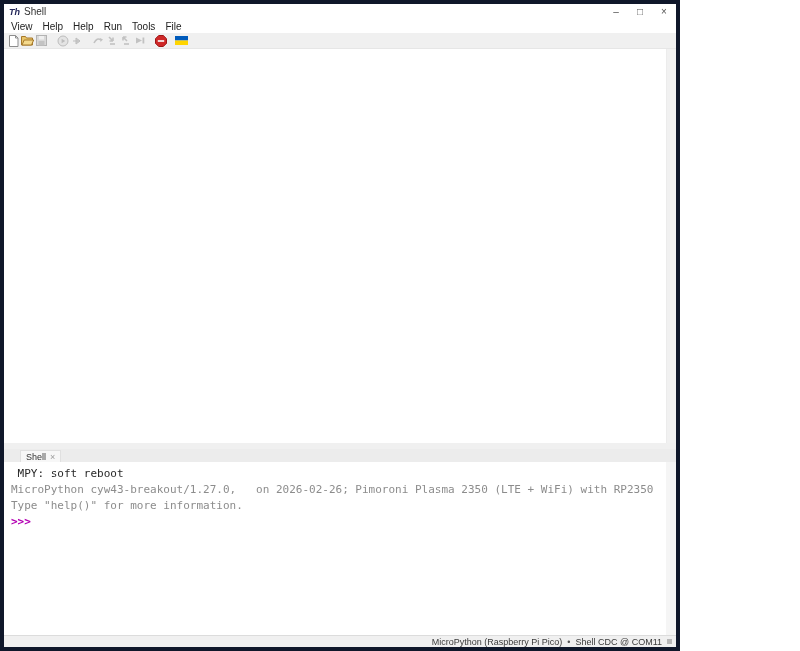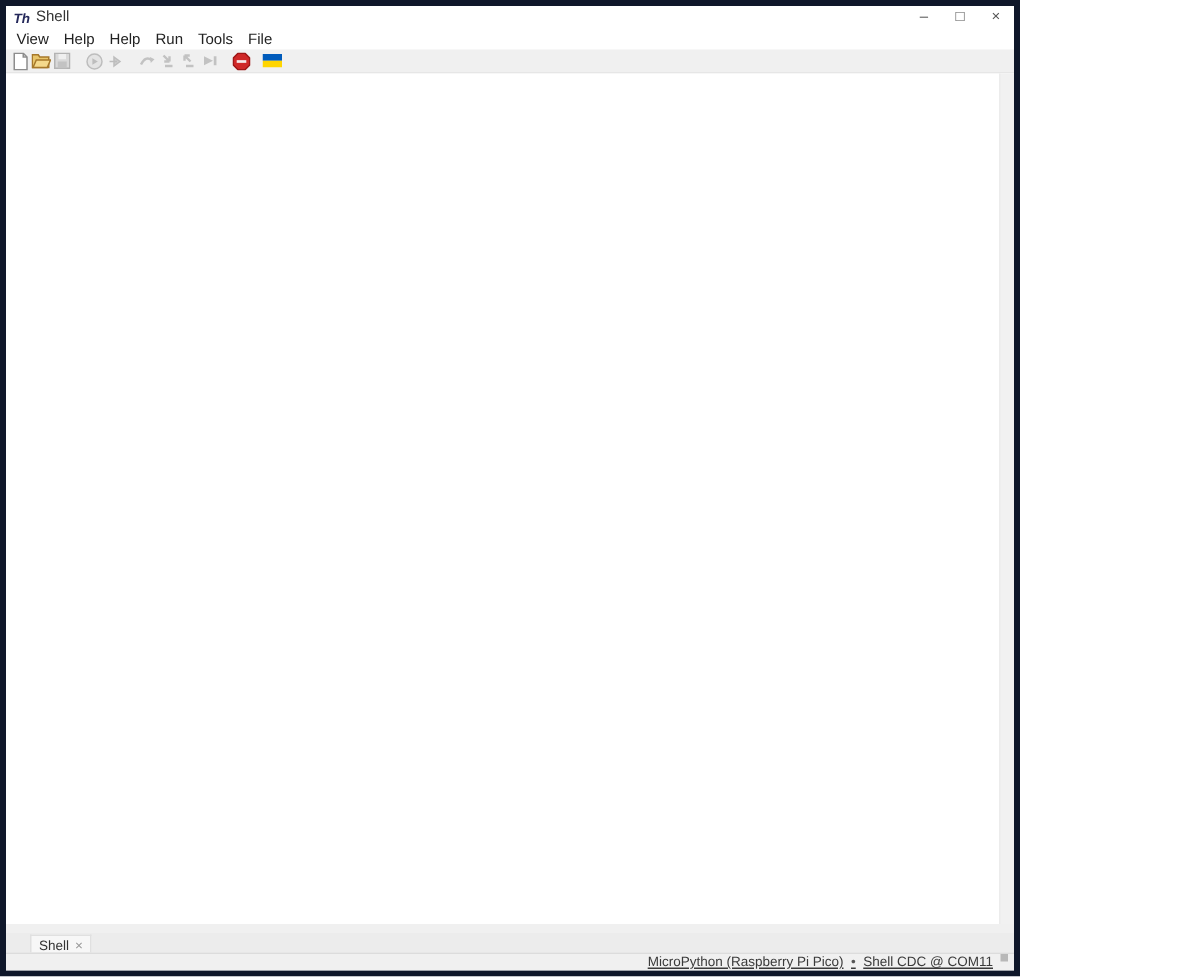--- a/index.html
+++ b/index.html
@@ -107,24 +107,23 @@
   .shell-scrollbar {
     position:absolute; right:0; top:0; bottom:0; width:10px;
     background:#f5f5f5;
   }
 
   
   .statusbar {
     height:12px; flex:0 0 12px;
     background:#f0f0f0;
     border-top:1px solid #dcdcdc;
-    display:flex; justify-content:flex-end;
+    display:flex; align-items:center; justify-content:flex-end;
     font-size:9px; color:#3a3a3a;
     padding-right:4px;
-    text-decoration:underline;
   }
   .status-sep { margin:0 5px; color:#555; }
   .resize-grip {
     width:5px; height:5px; margin-left:5px;
     background:#b8b8b8;
   }
 
   svg { display:block; }
   .dis { opacity:1; }
 </style>
@@ -231,20 +230,27 @@
 
   <div class="sash"></div>
 
   <div class="shell-tabbar">
     <div class="shell-tab">
       <span>Shell</span>
       <span class="tab-close">×</span>
     </div>
   </div>
 
+  <div class="shell">
+    <div class="shell-line stdout"> MPY: soft reboot</div>
+    <div class="shell-line banner">MicroPython cyw43-breakout/1.27.0,   on 2026-02-26; Pimoroni Plasma 2350 (LTE + WiFi) with RP2350</div>
+    <div class="shell-line banner">Type "help()" for more information.</div>
+    <div class="shell-line prompt">&gt;&gt;&gt;</div>
+    <div class="shell-scrollbar"></div>
+  </div>
 
   <div class="statusbar">
     <span>MicroPython (Raspberry Pi Pico)</span>
     <span class="status-sep">•</span>
     <span>Shell CDC @ COM11</span>
     <span class="resize-grip"></span>
   </div>
 
 </div>
 

